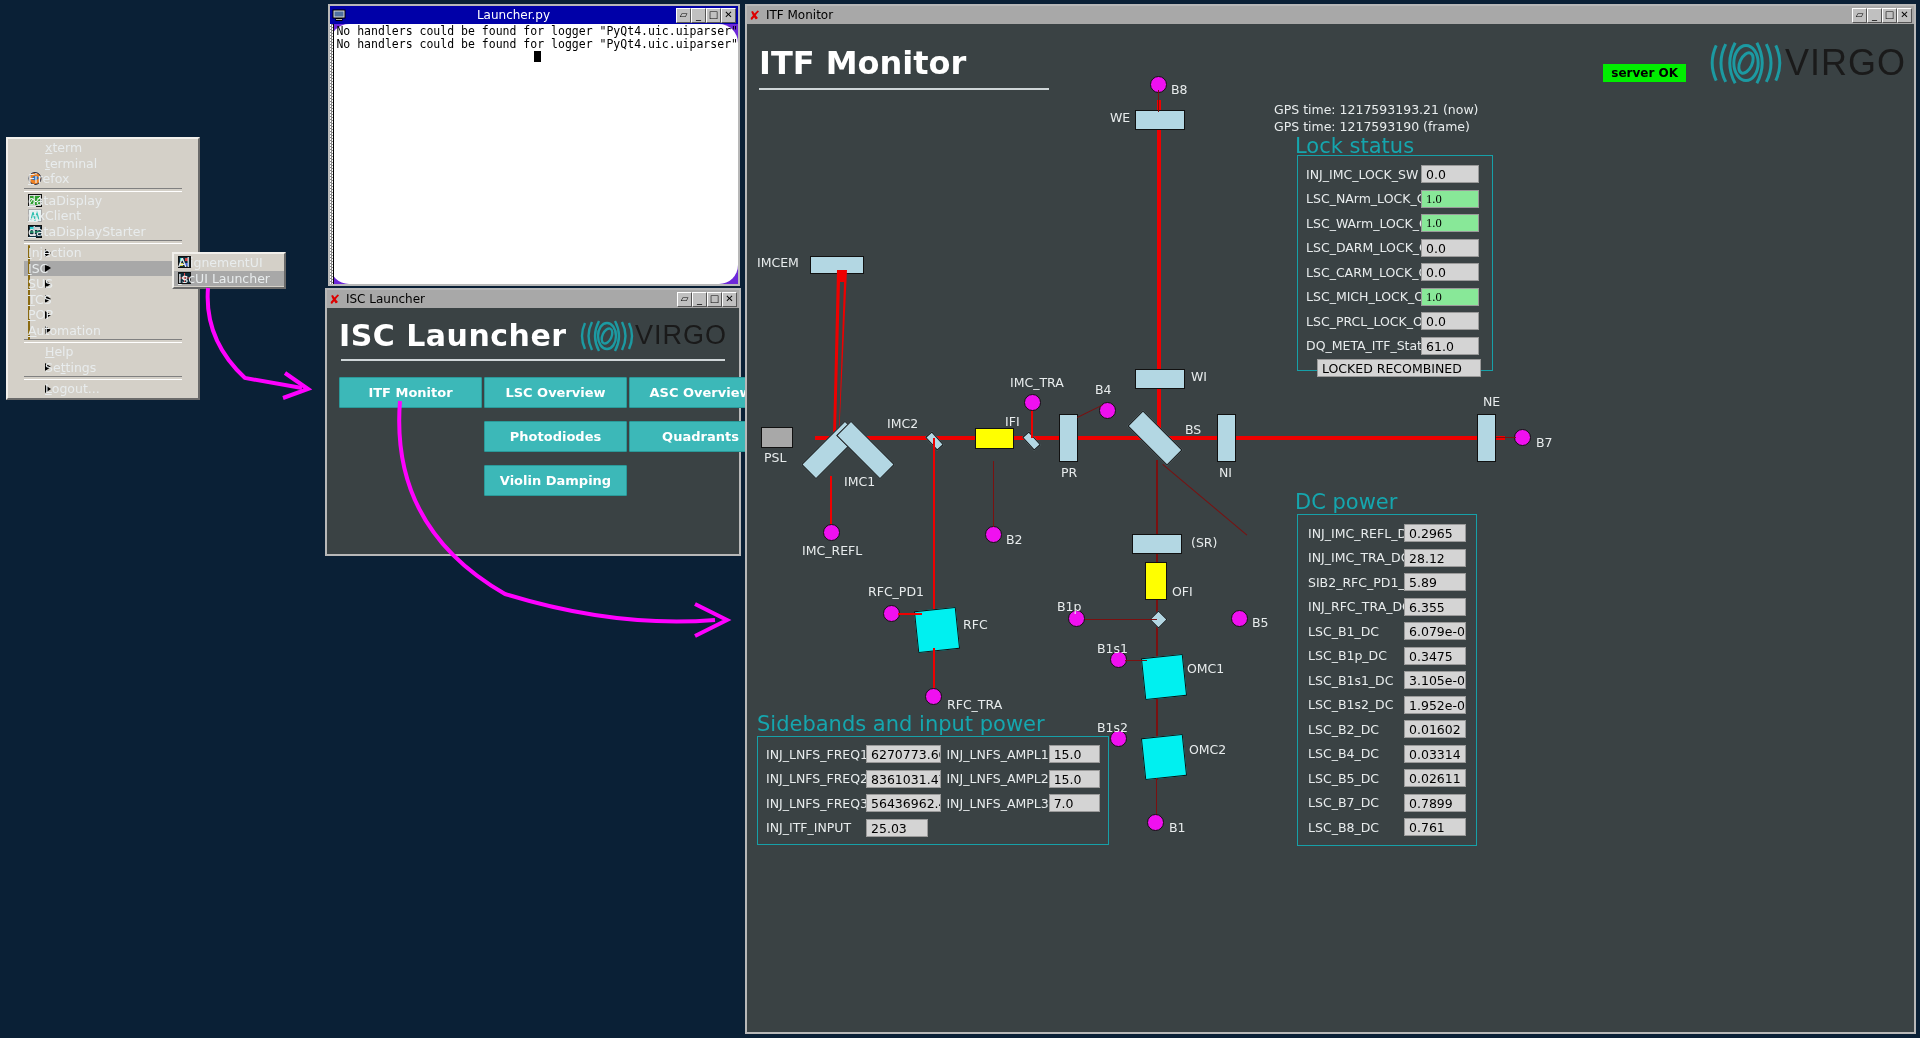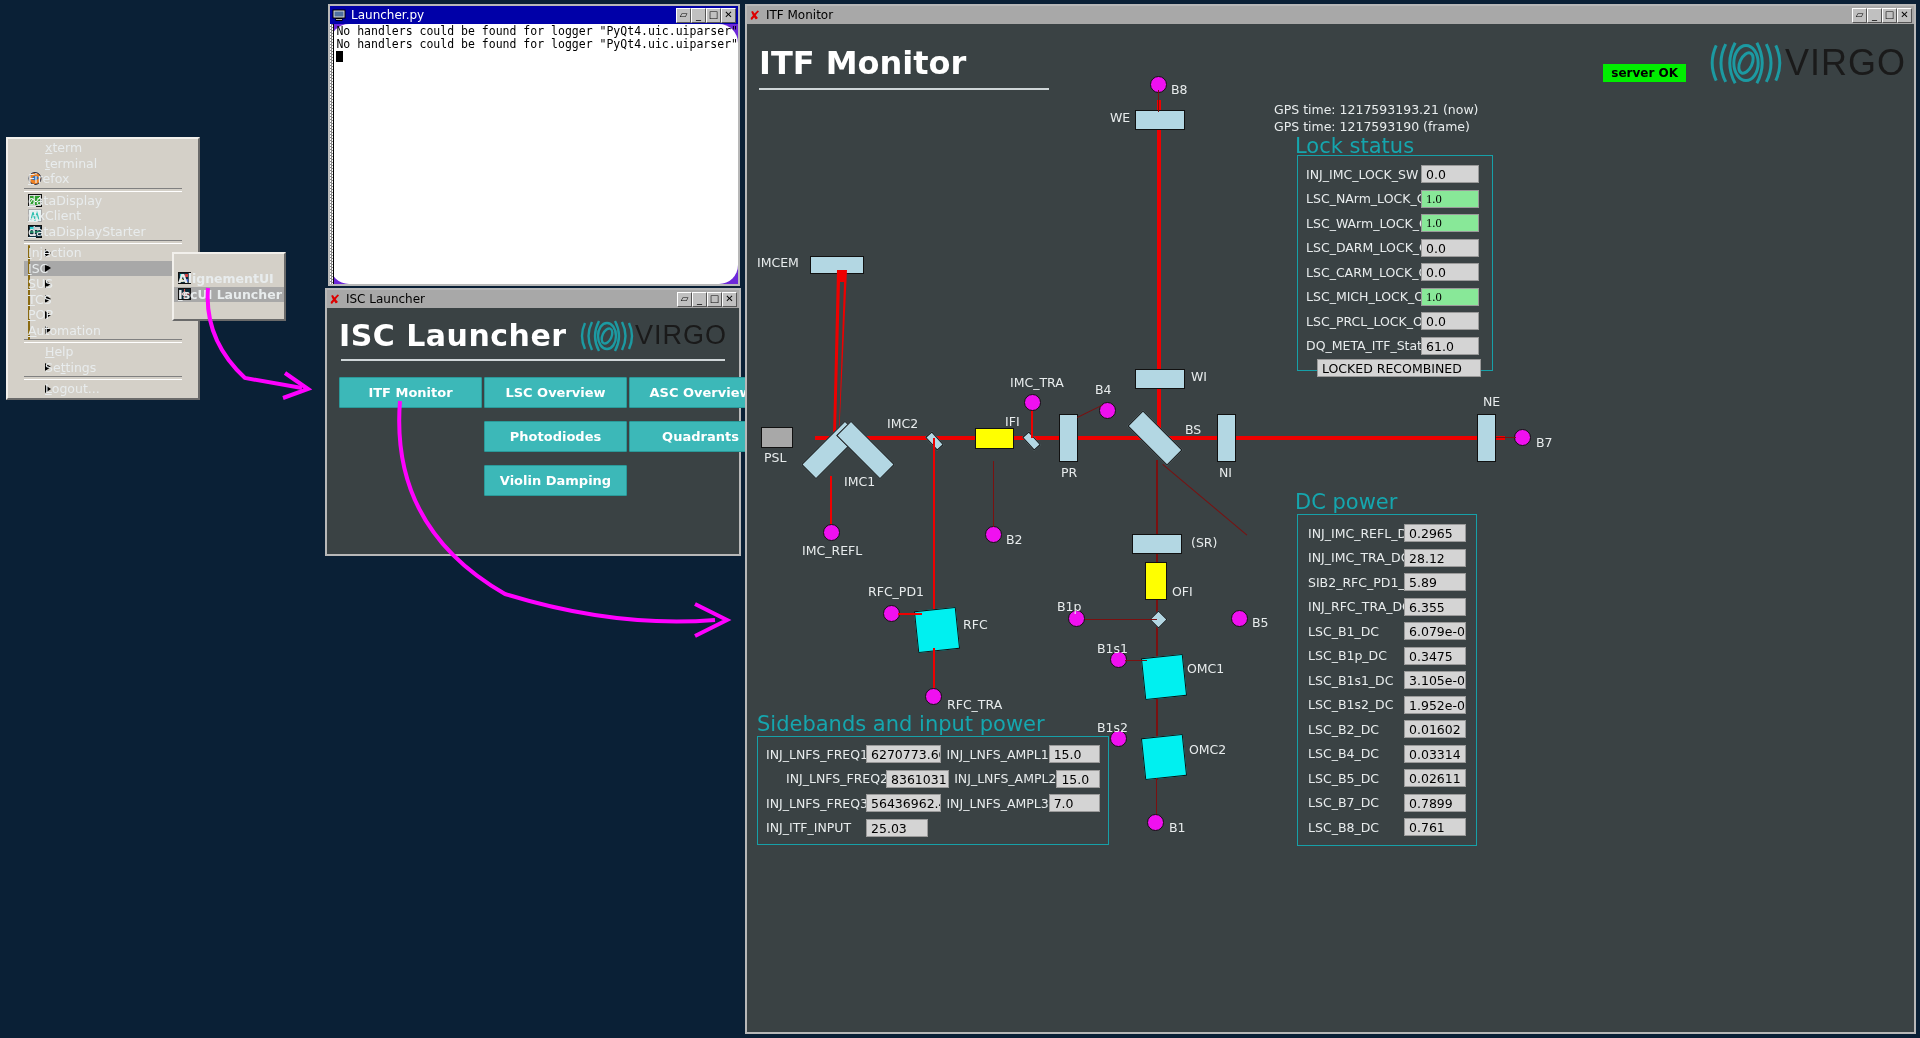--- a/index.html
+++ b/index.html
@@ -48,29 +48,29 @@
   .mi .arr {
     width: 0; height: 0; flex: 0 0 auto;
     border-left: 6px solid #000; border-top: 4px solid transparent; border-bottom: 4px solid transparent;
   }
   .mi.noicon { padding-left: 21px; }
   .msep { height: 2px; border-top: 1px solid #808080; border-bottom: 1px solid #fff; margin: 1px 0; }
   #submenu {
     position: absolute; left: 172px; top: 252px; width: 110px;
     background: #d4d0c8; border: 2px solid;
     border-color: #f2f0ec #6a6a6a #6a6a6a #f2f0ec;
-    font-size: 13px; color: #000; padding: 17px 0; font-weight: bold;
+    font-size: 13px; color: #000; padding: 1px 0;
   }
   .folder-ic {
     width: 13px; height: 10px; background: linear-gradient(#ffe9a8,#f0c040);
     border: 1px solid #8a6a10; border-radius: 1px 2px 1px 1px; box-sizing: border-box;
   }
 
   
-  #launcherpy { left: 328px; top: 4px; width: 412px; height: 282px; background: #6d28d9; }
+  #launcherpy { left: 328px; top: 4px; width: 412px; height: 282px; background: #6d28d9; text-align: center; }
   #launcherpy .body { position: relative; height: calc(100% - 18px); background: #fff; display: flex; border-radius: 19px; }
   .scrollcol {
     width: 14px; background:
       repeating-conic-gradient(#8a8a8a 0% 25%, #ffffff 0% 50%) 0 0/3px 3px;
     border-right: 1px solid #000;
   }
   .term-text {
     flex: 1 1 auto; font-family: "DejaVu Sans Mono", monospace;
     font-size: 11.5px; line-height: 13px; color: #000; padding: 1px 0 0 2px;
     white-space: pre;
@@ -477,21 +477,21 @@
       <div class="panel-title" style="left:10px;top:688px;">Sidebands and input power</div>
       <div class="panel" style="left:10px;top:712px;width:352px;height:109px;">
         <div style="padding:5px 8px 0 8px;">
           <div class="row">
             <span class="k" style="width:100px;">INJ_LNFS_FREQ1</span>
             <span class="fld" style="width:86px;">6270773.60</span>
             <span class="k" style="width:104px;padding-left:5px;">INJ_LNFS_AMPL1</span>
             <span class="fld" style="width:58px;">15.0</span>
           </div>
           <div class="row">
-            <span class="k" style="width:100px;margin-left:20px;">INJ_LNFS_FREQ2</span>
+            <span class="k" style="width:100px;">INJ_LNFS_FREQ2</span>
             <span class="fld" style="width:86px;">8361031.47</span>
             <span class="k" style="width:104px;padding-left:5px;">INJ_LNFS_AMPL2</span>
             <span class="fld" style="width:58px;">15.0</span>
           </div>
           <div class="row">
             <span class="k" style="width:100px;">INJ_LNFS_FREQ3</span>
             <span class="fld" style="width:86px;">56436962.44</span>
             <span class="k" style="width:104px;padding-left:5px;">INJ_LNFS_AMPL3</span>
             <span class="fld" style="width:58px;">7.0</span>
           </div>

